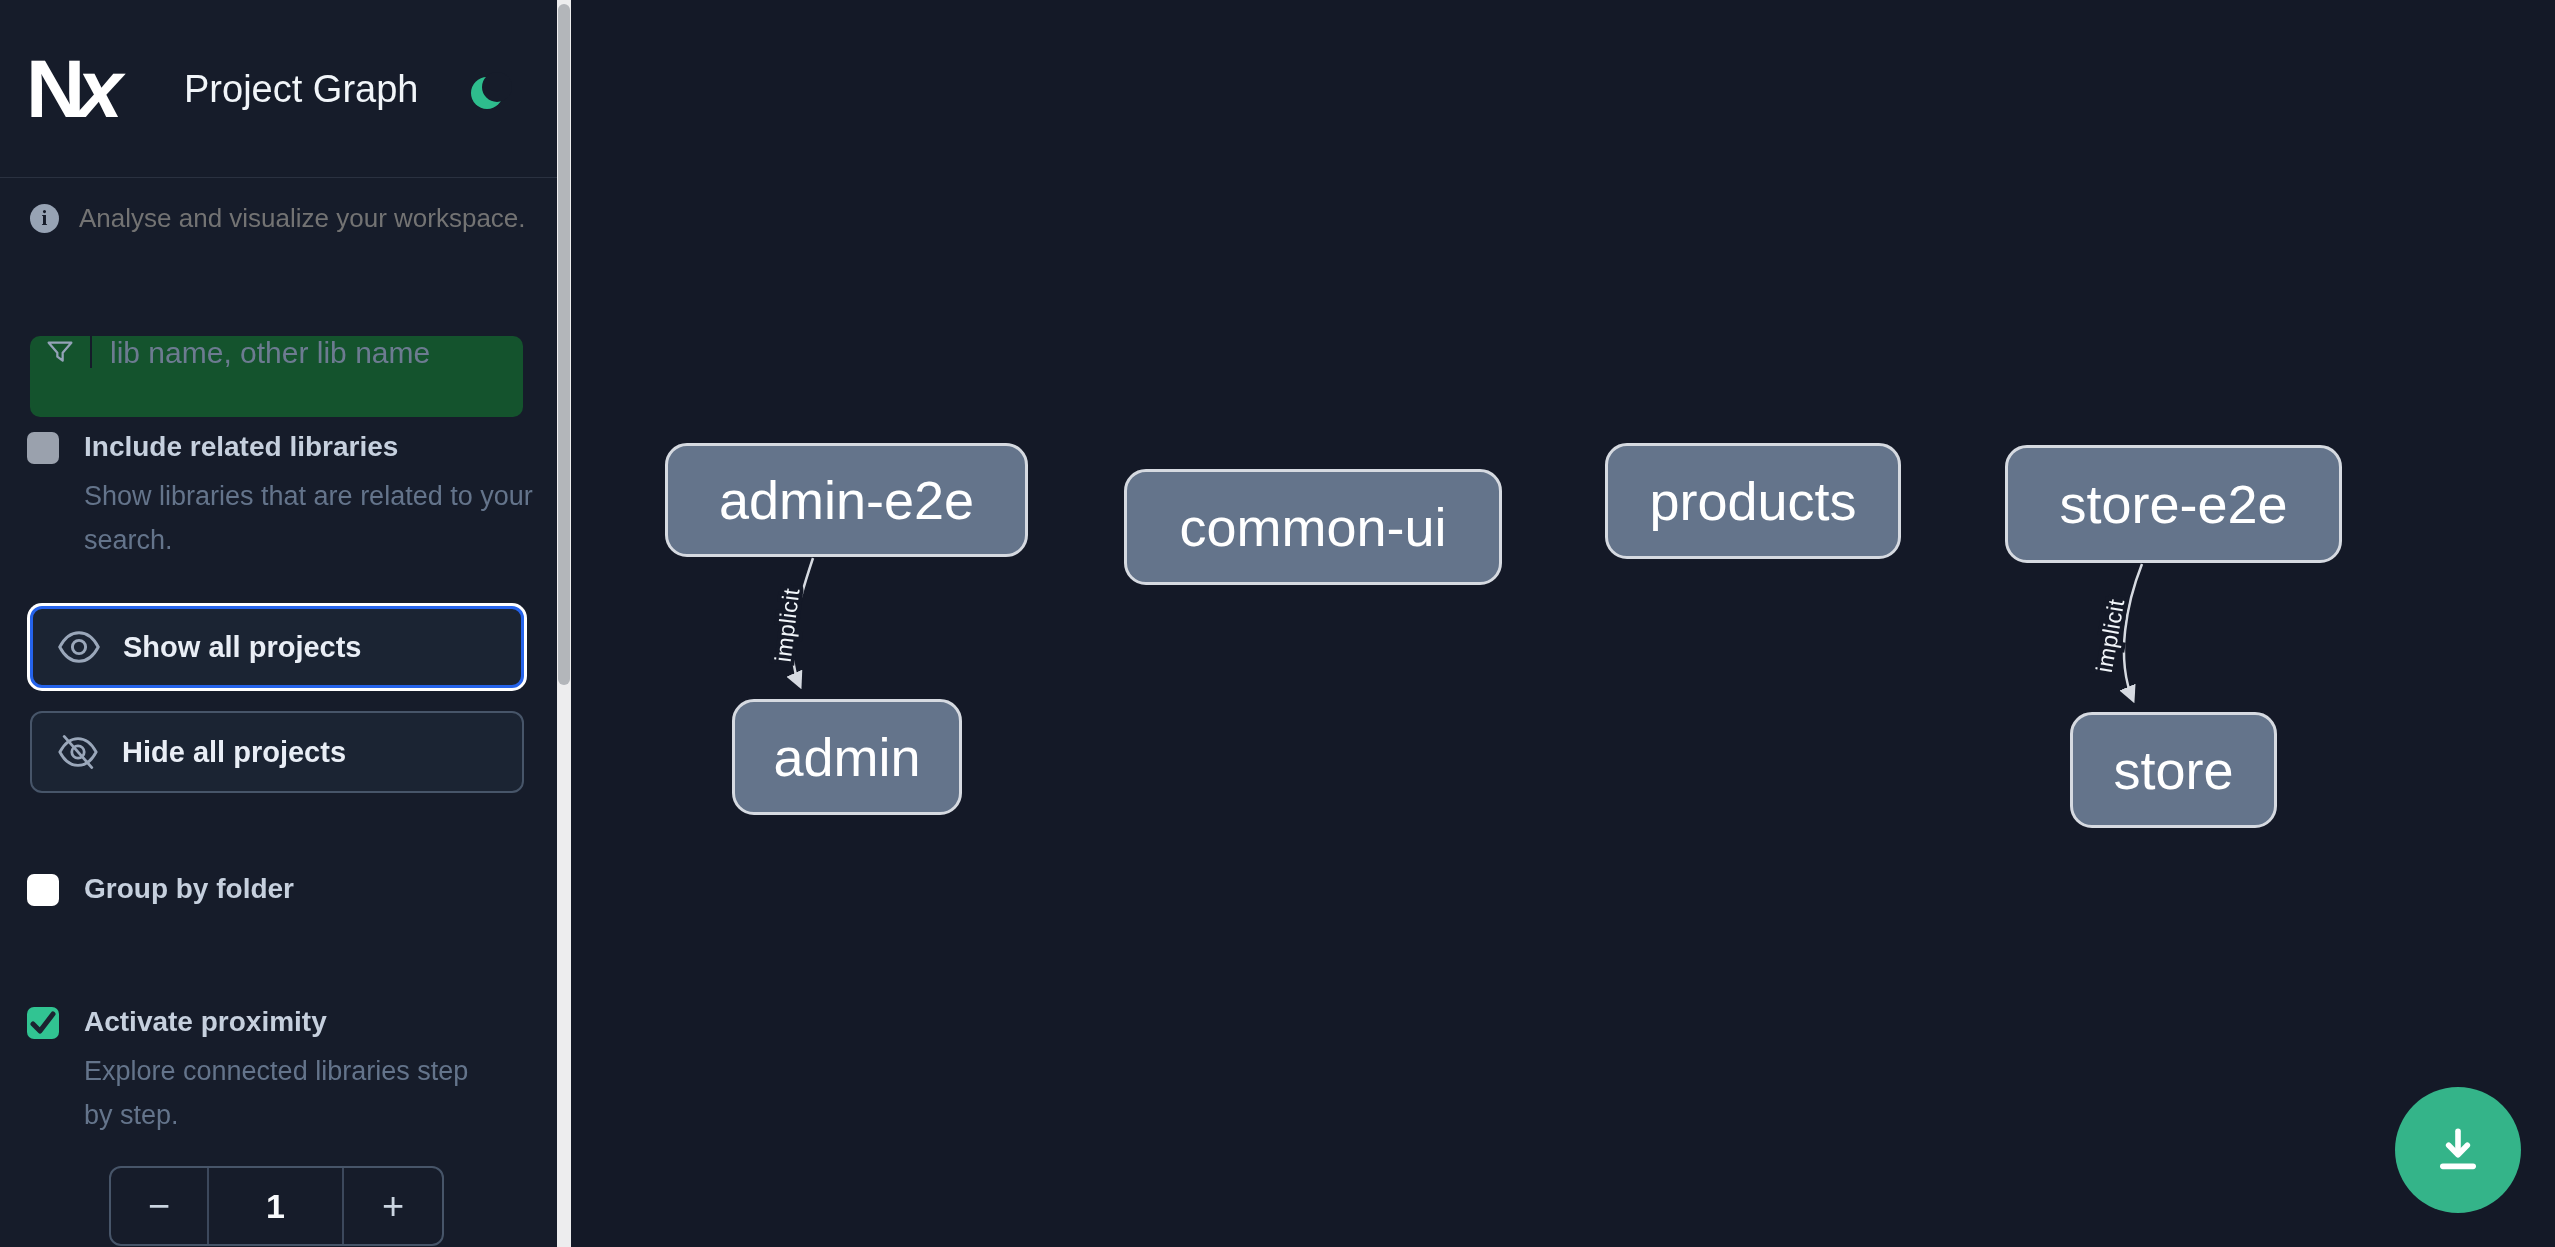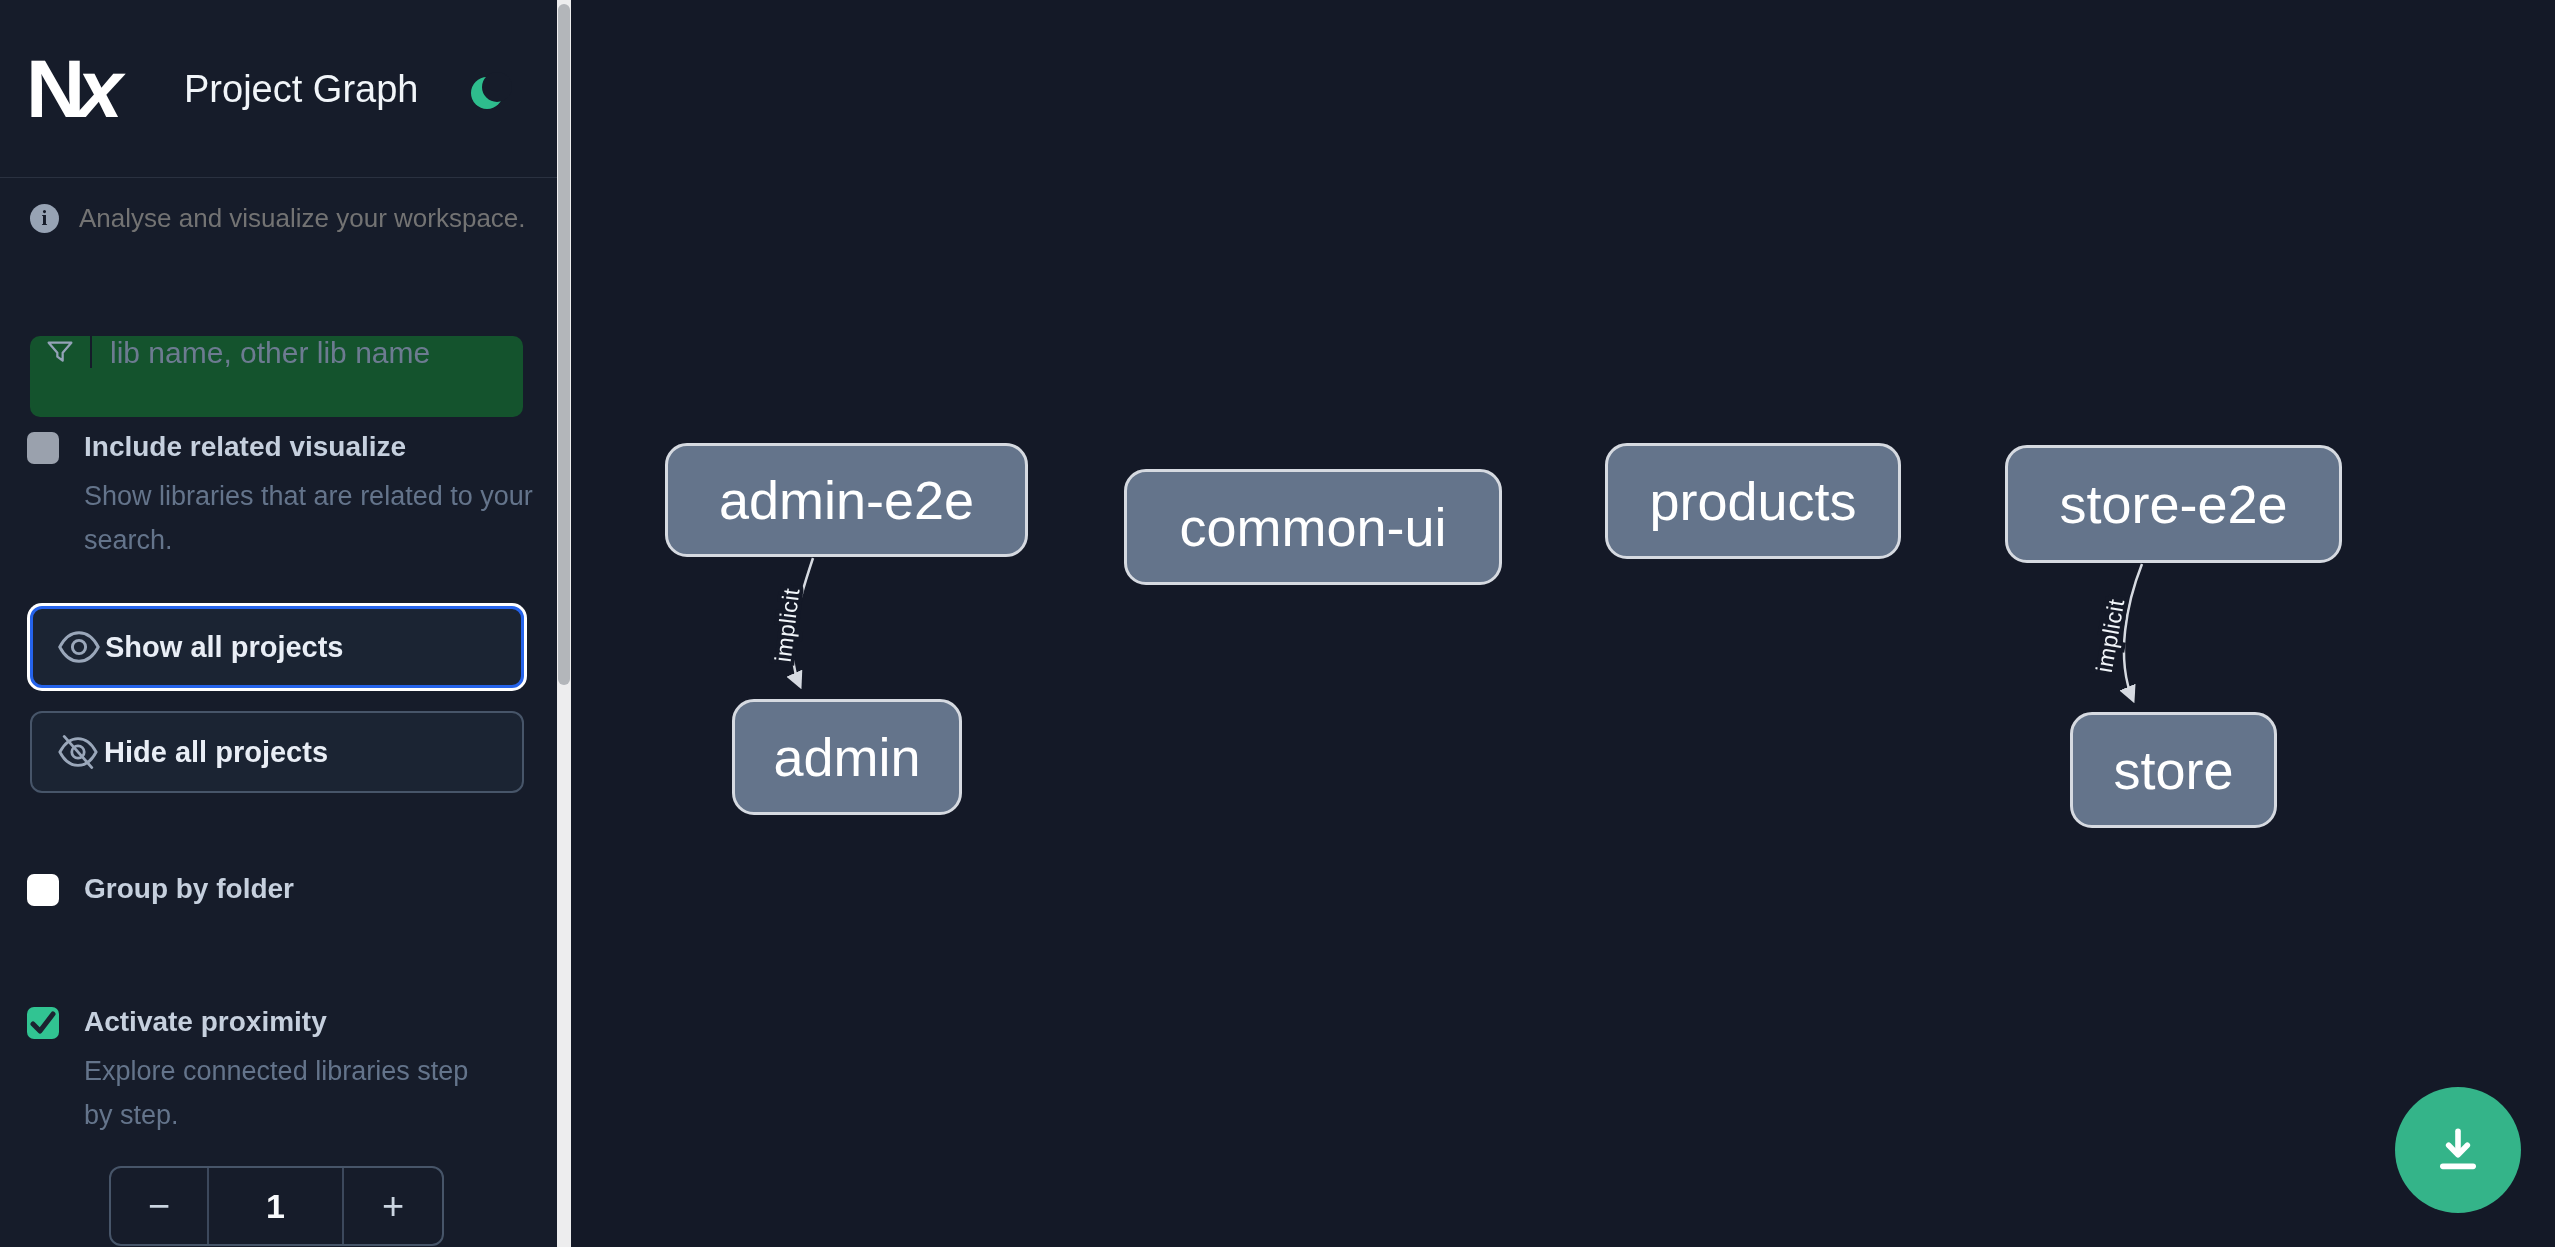--- a/index.html
+++ b/index.html
@@ -35,21 +35,21 @@
   .checkbox.green{background:#31c492;}
   .checkbox svg{position:absolute;left:3px;top:4px;}
   .opt-label{font-size:28px;font-weight:600;color:#c6d0de;line-height:34px;}
   .opt-desc{font-size:27px;font-weight:400;color:#64748b;line-height:44px;margin-top:10px;}
   .opt-include{top:430px;} .opt-include .opt-desc{max-width:450px;}
   .opt-group{top:872px;}   .opt-group .opt-desc{max-width:450px;}
   .opt-prox{top:1005px;}   .opt-prox .opt-desc{max-width:420px;}
 
   .sb-btn{position:absolute;left:30px;width:494px;height:82px;background:#1b2433;
           border:2px solid #475569;border-radius:12px;display:flex;align-items:center;
-          gap:4px;padding:0 0 0 24px;cursor:pointer;}
+          gap:22px;padding:0 0 0 24px;cursor:pointer;}
   .sb-btn .btn-label{font-size:29px;font-weight:600;color:#e9eef6;}
   .sb-btn svg{color:#9aa7ba;flex:0 0 auto;}
   .btn-show{top:606px;border:3px solid #2563eb;box-shadow:0 0 0 3px #ffffff;}
   .btn-hide{top:711px;}
 
   .stepper{position:absolute;left:109px;top:1166px;width:335px;height:80px;
            border:2px solid #475569;border-radius:12px;display:flex;overflow:hidden;}
   .stepper .cell{display:flex;align-items:center;justify-content:center;}
   .step-dec{width:98px;border-right:2px solid #3c485c;color:#cbd5e1;font-size:38px;cursor:pointer;}
   .step-val{width:133px;color:#f8fafc;font-size:34px;font-weight:600;}
@@ -99,21 +99,21 @@
         <svg width="32" height="32" viewBox="0 0 24 24" fill="none" stroke="currentColor" stroke-width="1.7" stroke-linejoin="round" stroke-linecap="round">
           <path d="M3.5 5h17l-6.5 7.5v6l-4-3v-3z"></path>
         </svg>
       </span>
       <input type="text" placeholder="lib name, other lib name" style="">
     </div>
 
     <div class="option opt-include">
       <span class="checkbox gray"></span>
       <div>
-        <div class="opt-label">Include related visualize</div>
+        <div class="opt-label">Include related libraries</div>
         <div class="opt-desc">Show libraries that are related to your search.</div>
       </div>
     </div>
 
     <div class="sb-btn btn-show">
       <svg width="44" height="34" viewBox="0 0 24 18" fill="none" stroke="currentColor" stroke-width="1.6">
         <path d="M1.5 9 C4.5 3.2 8.2 1.2 12 1.2 S19.5 3.2 22.5 9 C19.5 14.8 15.8 16.8 12 16.8 S4.5 14.8 1.5 9 Z"></path>
         <circle cx="12" cy="9" r="3.6"></circle>
       </svg>
       <span class="btn-label">Show all projects</span>

